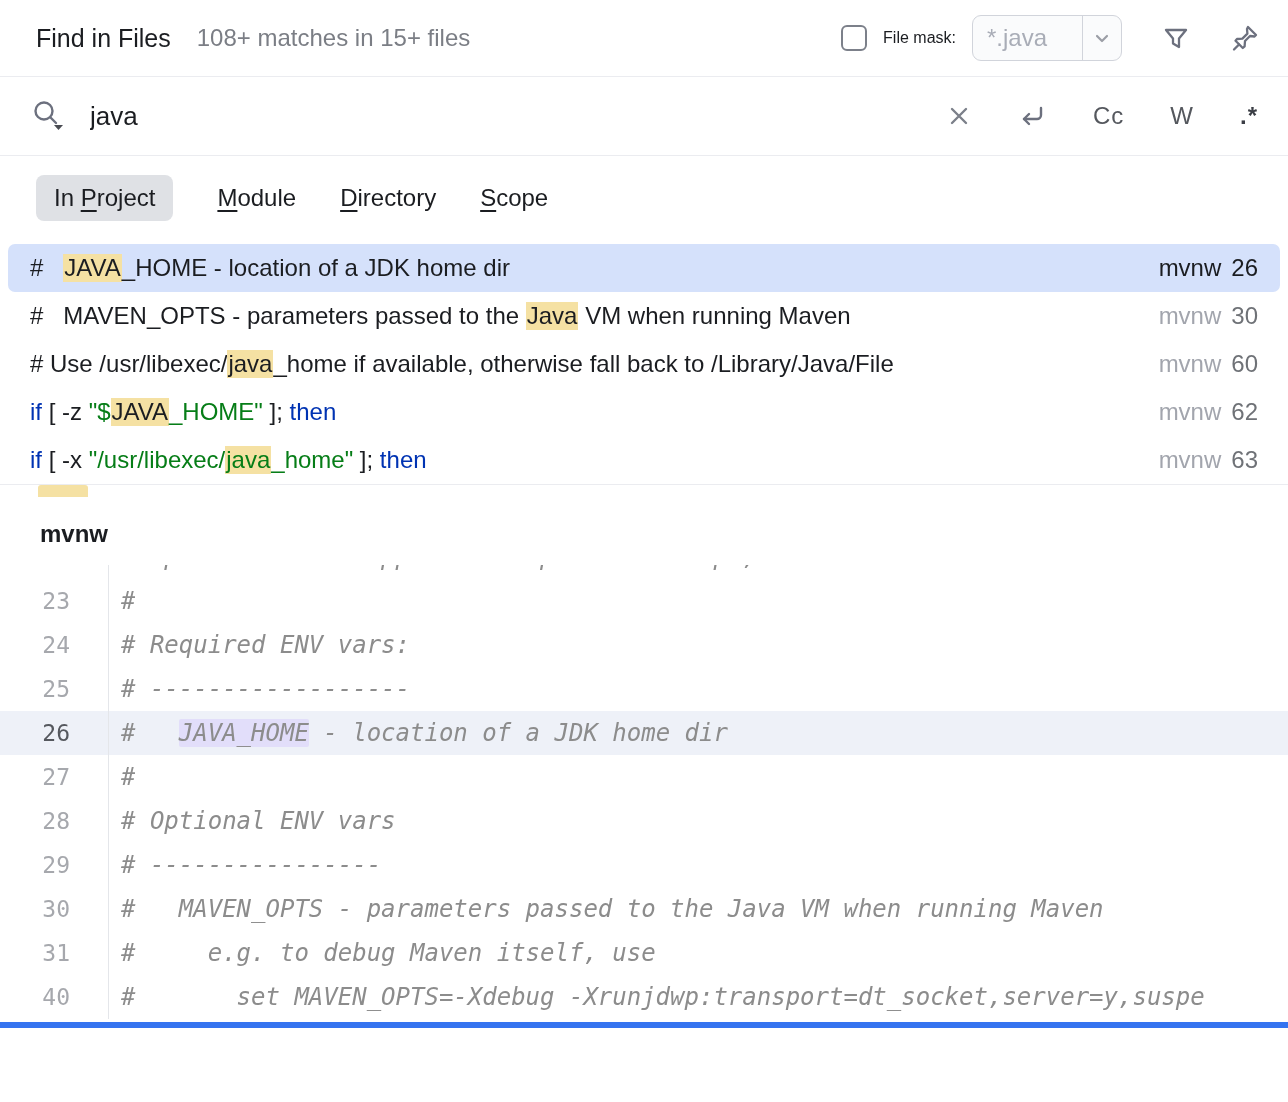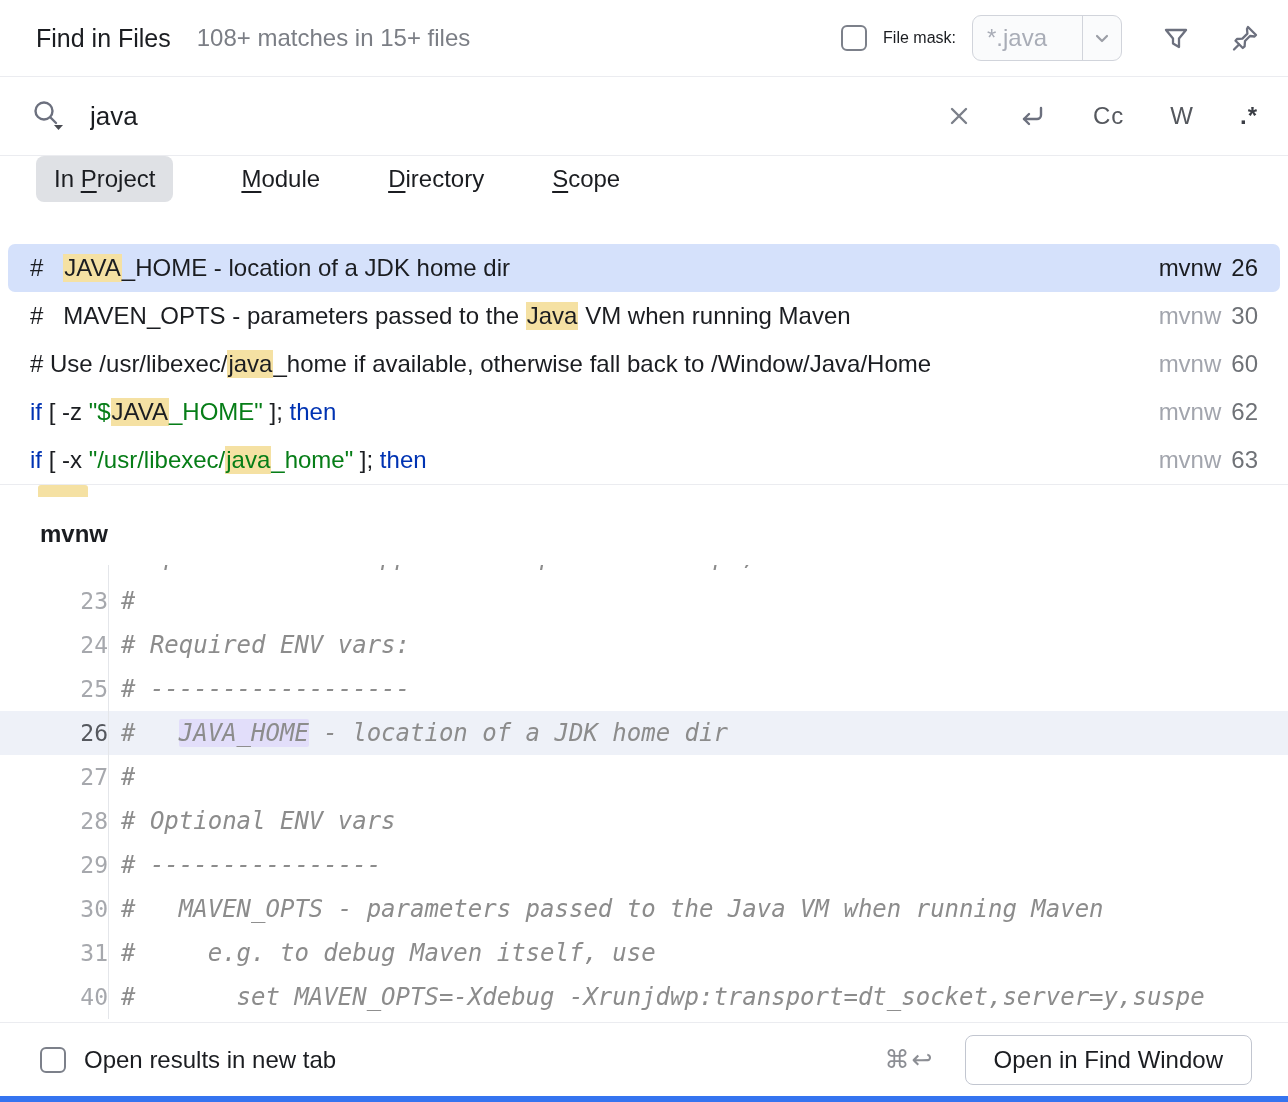--- a/index.html
+++ b/index.html
@@ -51,21 +51,21 @@
     border: none; outline: none; background: transparent;
     font-family: "Liberation Sans", sans-serif;
     font-size: 26px; color: #1b1d21; padding: 0;
   }
   .search-actions { display: flex; align-items: center; gap: 30px; margin-left: 20px; }
   .icon-btn { display: flex; align-items: center; justify-content: center; cursor: default; margin-left: 16px; }
   .txt-icon { font-size: 24px; color: #55585e; font-weight: 500; letter-spacing: 1px; }
   .txt-icon.regex { color: #3b3e45; font-weight: 700; }
 
   
-  .tabs-row { height: 84px; flex: none; display: flex; align-items: flex-start; padding-left: 36px; gap: 68px; }
+  .tabs-row { height: 84px; flex: none; display: flex; align-items: center; padding-left: 36px; gap: 44px; }
   .scope-tab { font-size: 24px; height: 46px; display: flex; align-items: center; white-space: pre; cursor: default; }
   .scope-tab.selected { background: #dfe1e5; border-radius: 8px; padding: 0 18px; }
   .mnemonic { text-decoration: underline; text-underline-offset: 4px; }
 
   
   .results { flex: none; padding-top: 4px; border-bottom: 1px solid #ebecf0; }
   .result-row {
     height: 48px; margin: 0 8px; padding: 0 22px; border-radius: 7px;
     display: flex; align-items: center; font-size: 24px; overflow: hidden;
   }
@@ -91,21 +91,21 @@
   .editor { height: 457px; flex: none; overflow: hidden; }
   .code-line {
     height: 44px; display: flex; align-items: center;
     font-family: "DejaVu Sans Mono", monospace; font-size: 24px;
   }
   .code-line:first-child { margin-top: -30px; }
   .code-line.current { background: #eef1f8; }
   .line-no {
     width: 109px; flex: none; align-self: stretch;
     display: flex; align-items: center; justify-content: flex-end;
-    border-right: 1px solid #e4e6ea;
+    padding-right: 38px; border-right: 1px solid #e4e6ea;
     color: #a6a8ad; font-size: 23px; font-style: normal;
   }
   .code-line.current .line-no { color: #55585e; }
   .line-code { padding-left: 12px; white-space: pre; color: #8c8c8c; font-style: italic; overflow: hidden; }
   .seg-cmt { color: #8c8c8c; }
   .seg-sel { background: #e2defa; border-radius: 2px; }
 
   
   .footer {
     height: 74px; flex: none;
@@ -201,21 +201,21 @@
         </div>
       </div>
       <div class="result-row">
         <div class="result-text"><span class="seg-plain">#   MAVEN_OPTS - parameters passed to the </span><span class="seg-hl">Java</span><span class="seg-plain"> VM when running Maven</span></div>
         <div class="result-loc">
           <span class="result-file">mvnw</span>
           <span class="result-line">30</span>
         </div>
       </div>
       <div class="result-row">
-        <div class="result-text"><span class="seg-plain"># Use /usr/libexec/</span><span class="seg-hl">java</span><span class="seg-plain">_home if available, otherwise fall back to /Window/Java/Home</span></div>
+        <div class="result-text"><span class="seg-plain"># Use /usr/libexec/</span><span class="seg-hl">java</span><span class="seg-plain">_home if available, otherwise fall back to /Library/Java/File</span></div>
         <div class="result-loc">
           <span class="result-file">mvnw</span>
           <span class="result-line">60</span>
         </div>
       </div>
       <div class="result-row">
         <div class="result-text"><span class="seg-kw">if</span><span class="seg-plain"> [ -z </span><span class="seg-str">"$</span><span class="seg-hl">JAVA</span><span class="seg-str">_HOME"</span><span class="seg-plain"> ]; </span><span class="seg-kw">then</span></div>
         <div class="result-loc">
           <span class="result-file">mvnw</span>
           <span class="result-line">62</span>
@@ -276,23 +276,15 @@
       <div class="code-line">
         <div class="line-no">31</div>
         <div class="line-code"><span class="seg-cmt">#     e.g. to debug Maven itself, use</span></div>
       </div>
       <div class="code-line">
         <div class="line-no">40</div>
         <div class="line-code"><span class="seg-cmt">#       set MAVEN_OPTS=-Xdebug -Xrunjdwp:transport=dt_socket,server=y,suspe</span></div>
       </div>
     </div>
 
-  <div class="footer">
-    <div class="checkbox"></div>
-    <div class="footer-label">Open results in new tab</div>
-    <div class="footer-right">
-      <div class="shortcut">⌘↩</div>
-      <button class="find-window-btn">Open in Find Window</button>
-    </div>
-  </div>
   <div class="bottom-bar"></div>
 
 </div>
 
 </body></html>

